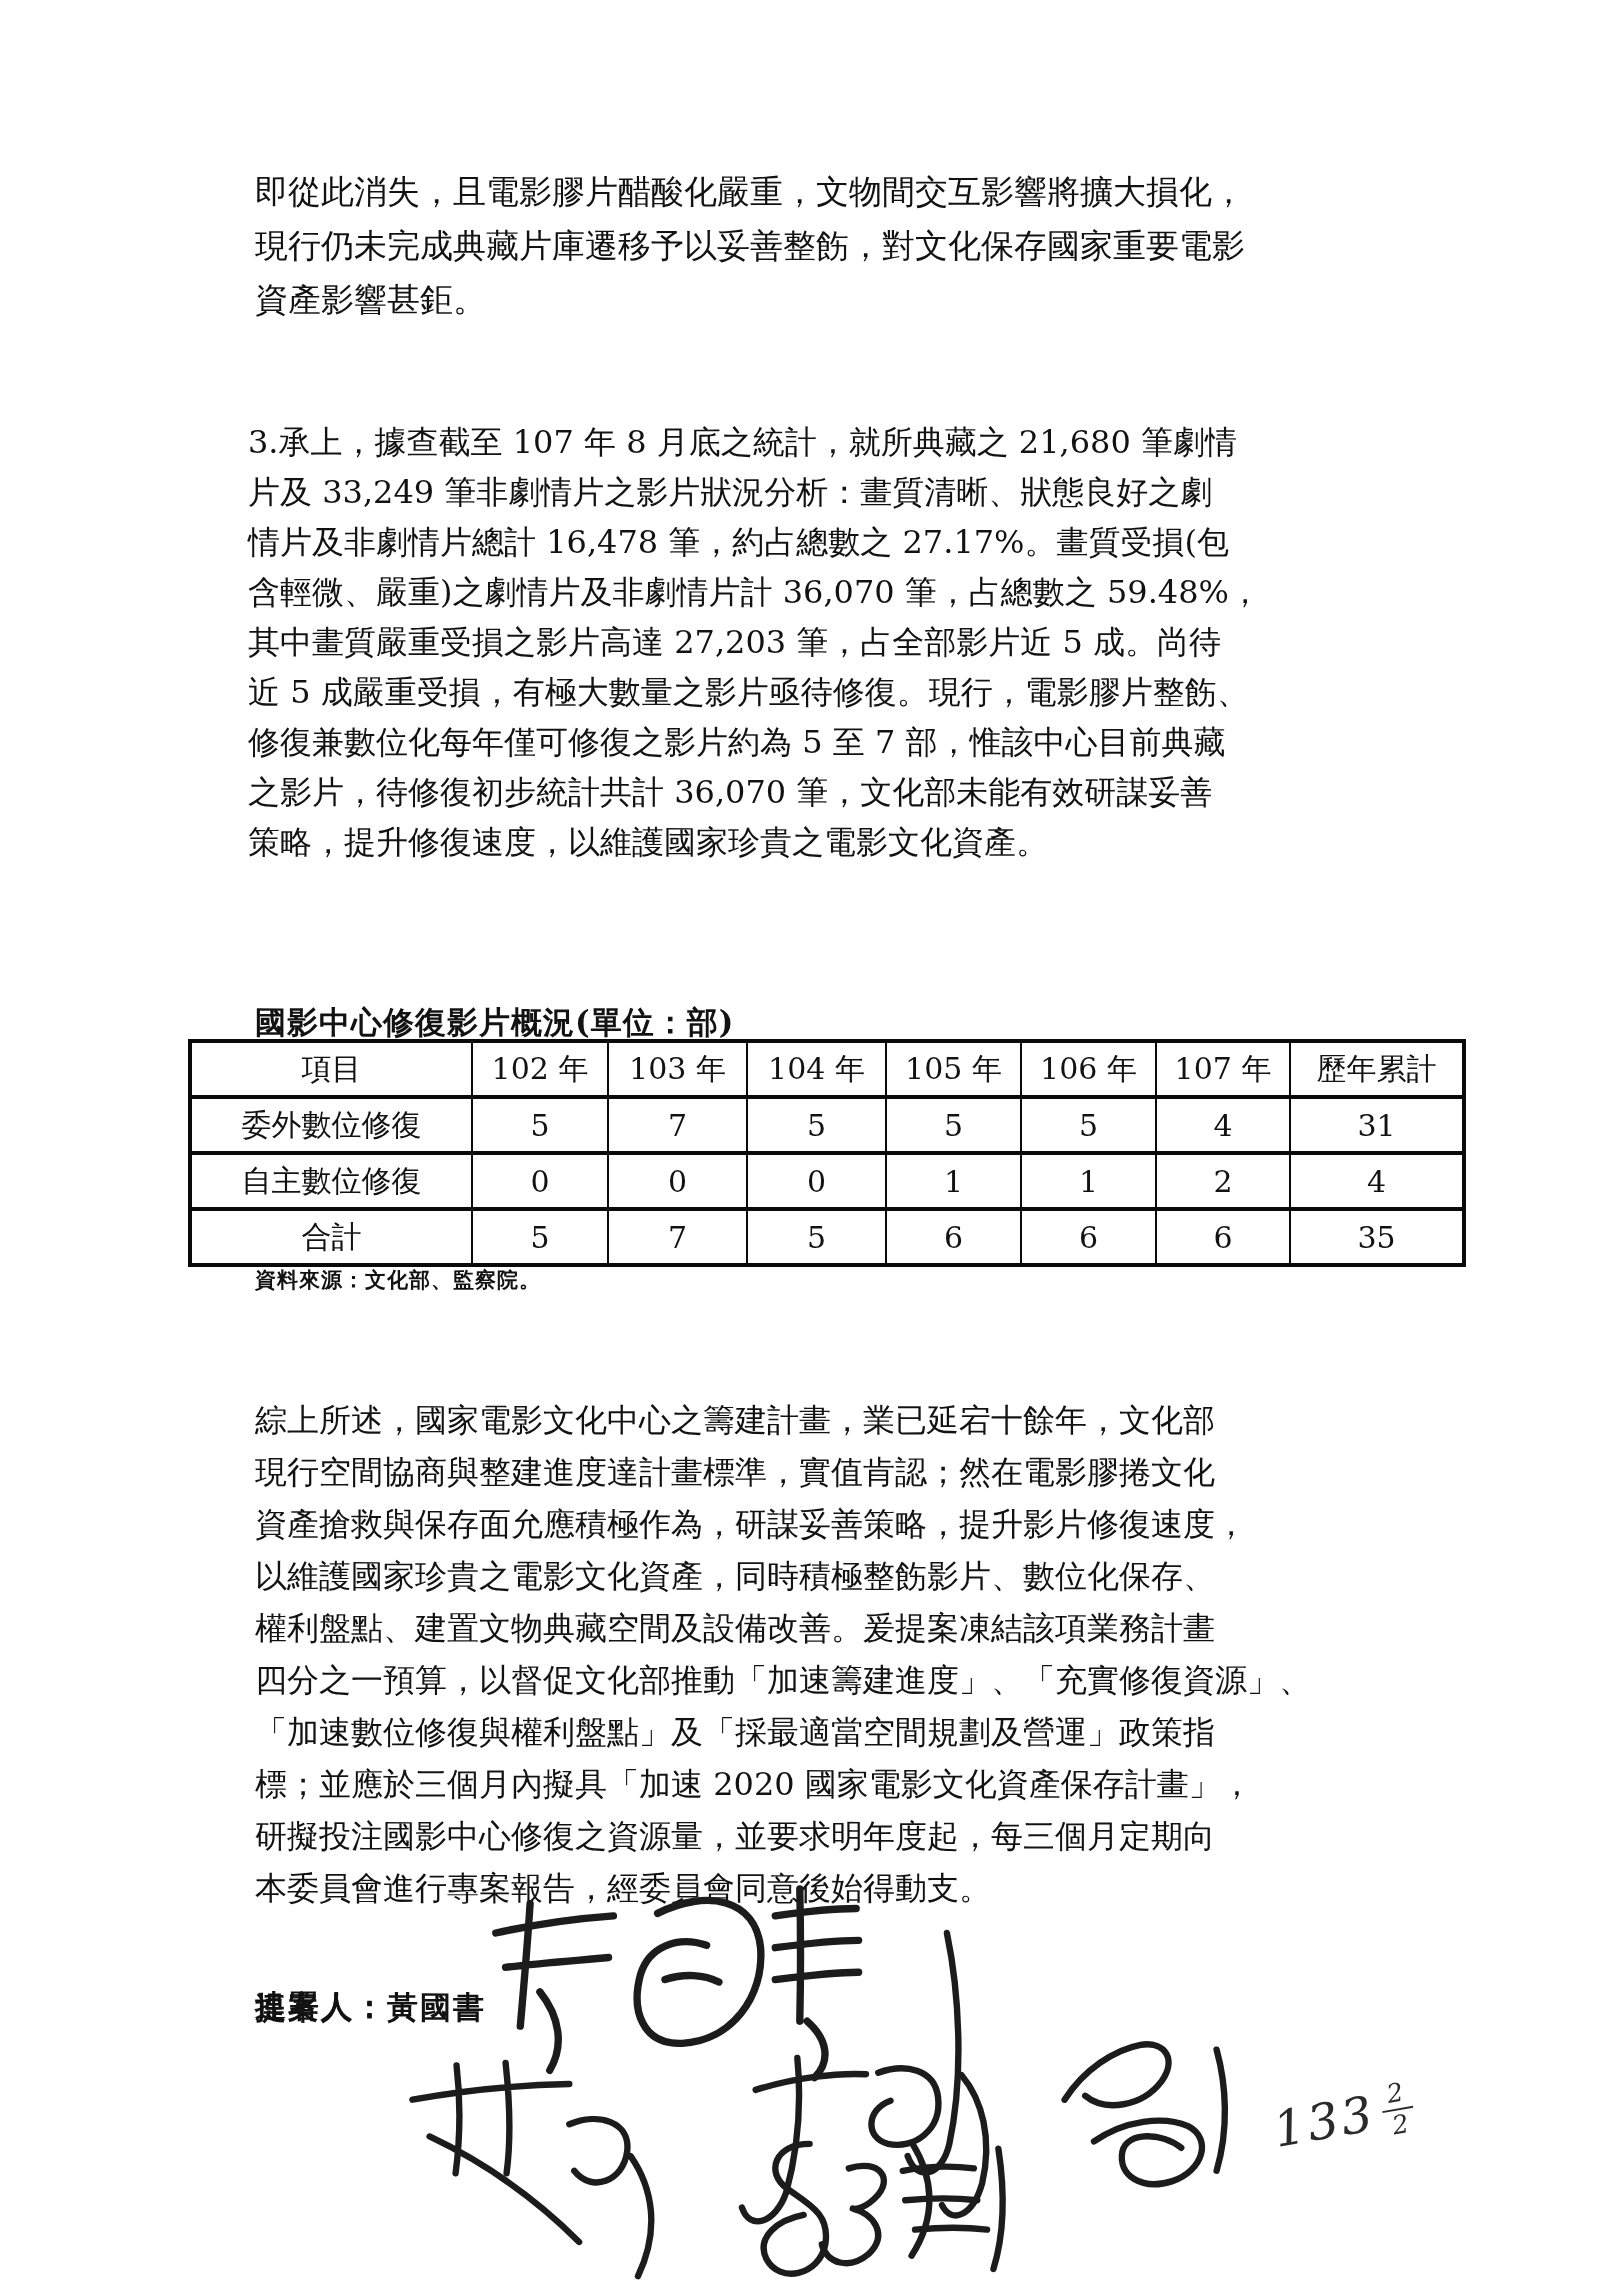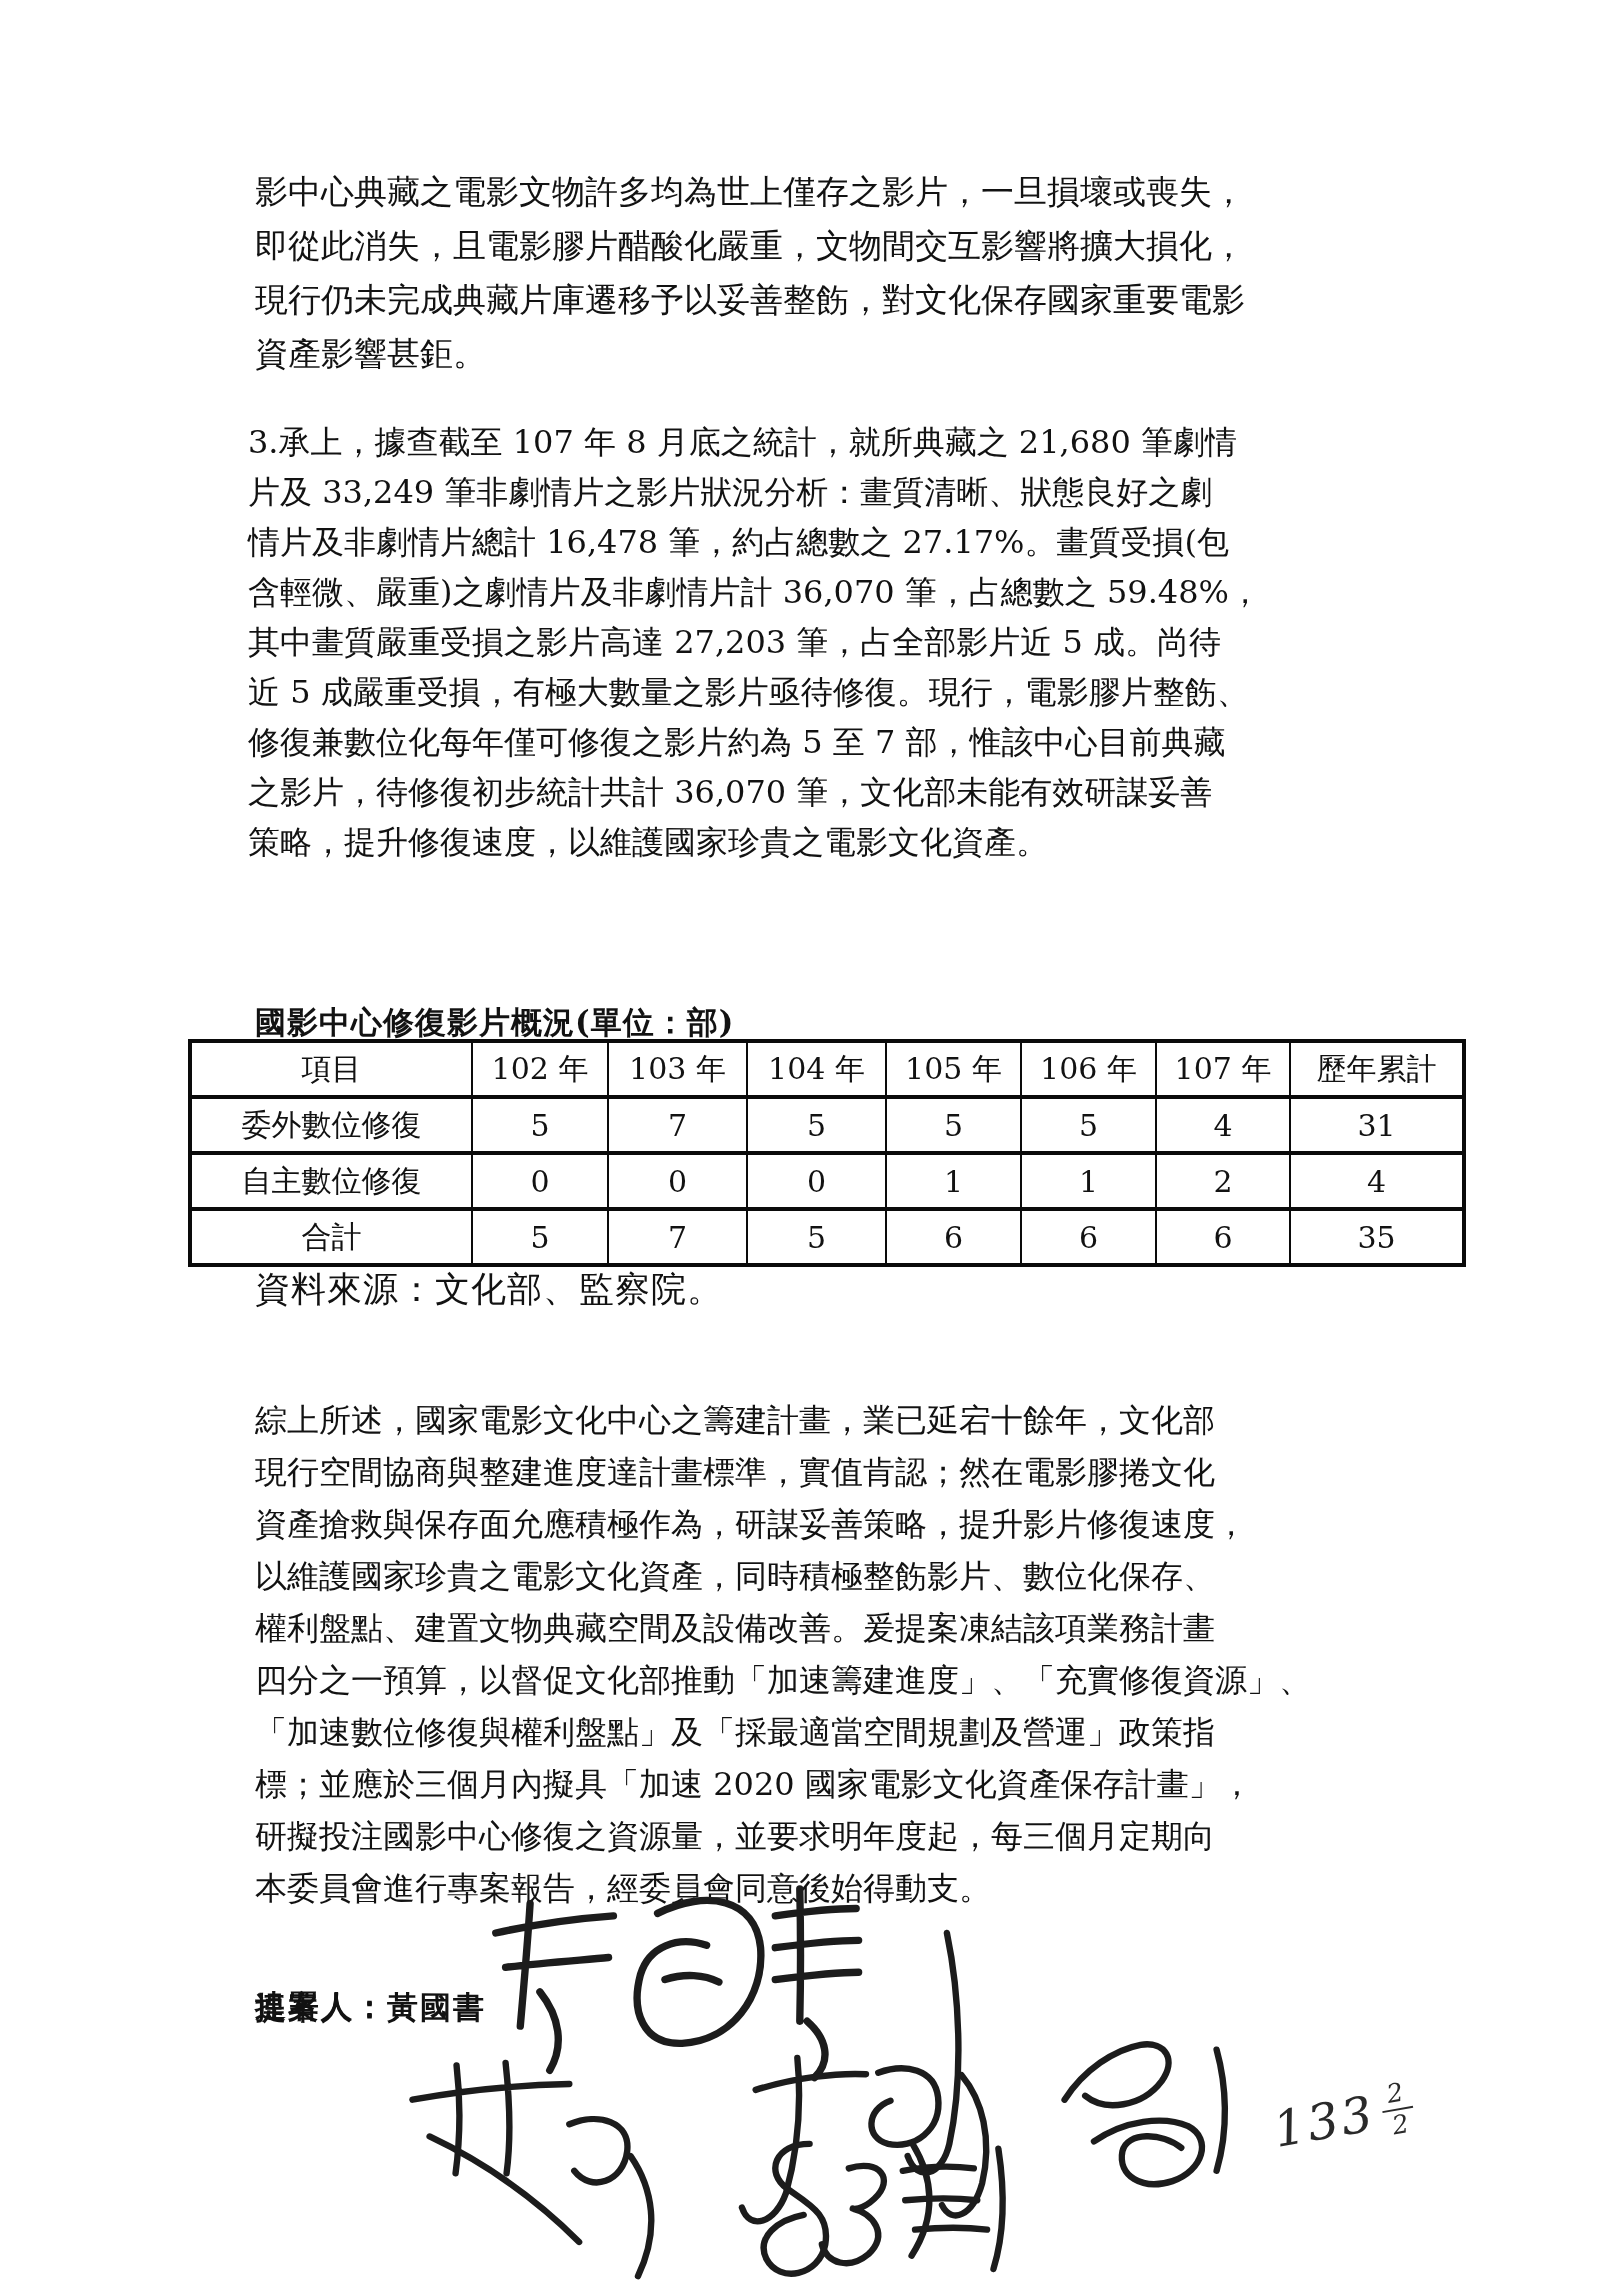--- a/index.html
+++ b/index.html
@@ -31,21 +31,21 @@
     border-left:2px solid #0a0a0a;
     border-right:2px solid #0a0a0a;
     padding:0;height:52px;
     font-weight:normal;text-align:center;vertical-align:middle;
     overflow:hidden;
   }
   table.datatable{border:4.4px solid #0a0a0a;}
   td.rowlabel{text-align:left;padding-left:7.8px;}
   #source-line{
     position:absolute;left:255px;top:1266px;
-    font-size:35px;font-weight:normal;letter-spacing:1px;
+    font-size:21px;font-weight:bold;letter-spacing:1px;
   }
   .sig-label{
     position:absolute;left:255px;
     font-size:31px;font-weight:bold;letter-spacing:2px;
   }
   #proposer-label{top:1987px;}
   #cosigner-label{top:1986px;}
   #handwriting{position:absolute;left:383px;top:1869px;}
   #page-mark{
     position:absolute;left:1273px;top:2090px;
@@ -57,21 +57,20 @@
   #page-mark .frac{display:flex;flex-direction:column;align-items:center;margin-left:7.8px;line-height:1;}
   #page-mark .frac .num,#page-mark .frac .den{font-size:25.5px;}
   #page-mark .frac .bar{width:31px;border-top:2.9px solid #2a2a2a;margin:2px 0;}
 </style>
 </head>
 <body>
 
 <div class="sheet">
 
   <div id="para1" class="para">
-    <div class="tline">影中心典藏之電影文物許多均為世上僅存之影片，一旦損壞或喪失，</div>
     <div class="tline">即從此消失，且電影膠片醋酸化嚴重，文物間交互影響將擴大損化，</div>
     <div class="tline">現行仍未完成典藏片庫遷移予以妥善整飭，對文化保存國家重要電影</div>
     <div class="tline">資產影響甚鉅。</div>
   </div>
 
   <div id="para3" class="para">
     <div class="tline">3.承上，據查截至 107 年 8 月底之統計，就所典藏之 21,680 筆劇情</div>
     <div class="tline">片及 33,249 筆非劇情片之影片狀況分析：畫質清晰、狀態良好之劇</div>
     <div class="tline">情片及非劇情片總計 16,478 筆，約占總數之 27.17%。畫質受損(包</div>
     <div class="tline">含輕微、嚴重)之劇情片及非劇情片計 36,070 筆，占總數之 59.48%，</div>

